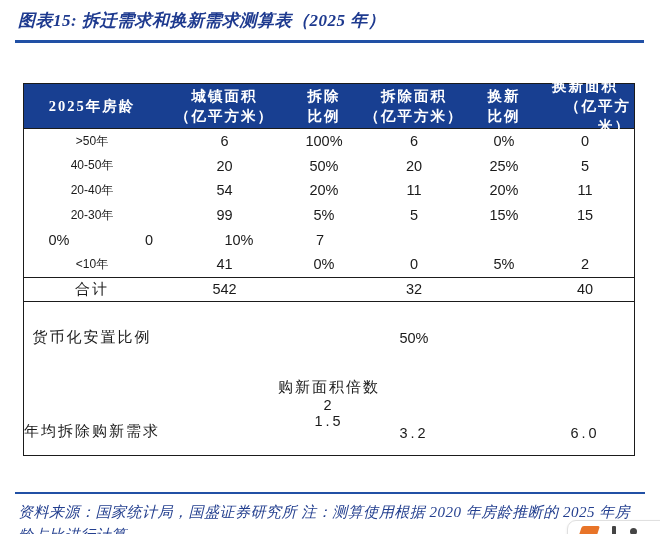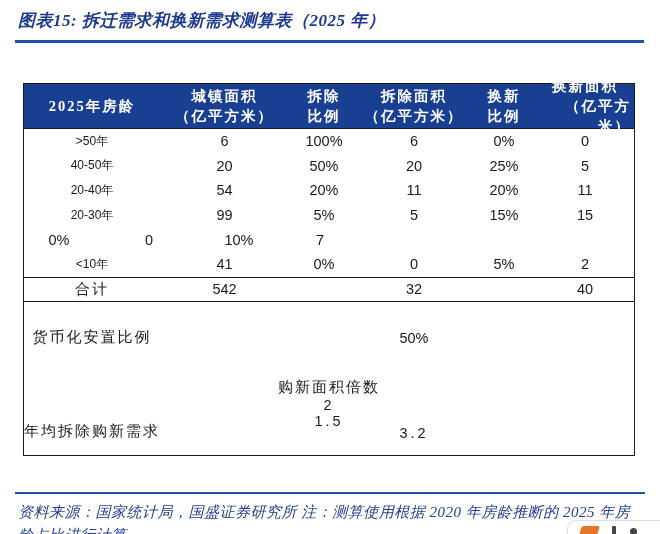--- a/index.html
+++ b/index.html
@@ -223,20 +223,21 @@
       <div class="cell c4 num wide-num">2</div>
       <div class="cell c5"></div>
       <div class="cell c6 num wide-num">1.5</div>
     </div>
     <div class="row lower-row lr3">
       <div class="cell c1 cjk-sp">年均拆除购新需求</div>
       <div class="cell c2"></div>
       <div class="cell c3"></div>
       <div class="cell c4 num wide-num">3.2</div>
       <div class="cell c5"></div>
+      <div class="cell c6 num wide-num">6.0</div>
     </div>
   </div>
 
 </div>
 
 <div class="footer-rule"></div>
 <div class="source-note">资料来源：国家统计局，国盛证券研究所  注：测算使用根据 2020 年房龄推断的 2025 年房龄占比进行计算</div>
 
 <div class="float-widget">
   <span class="orange-logo"></span>

